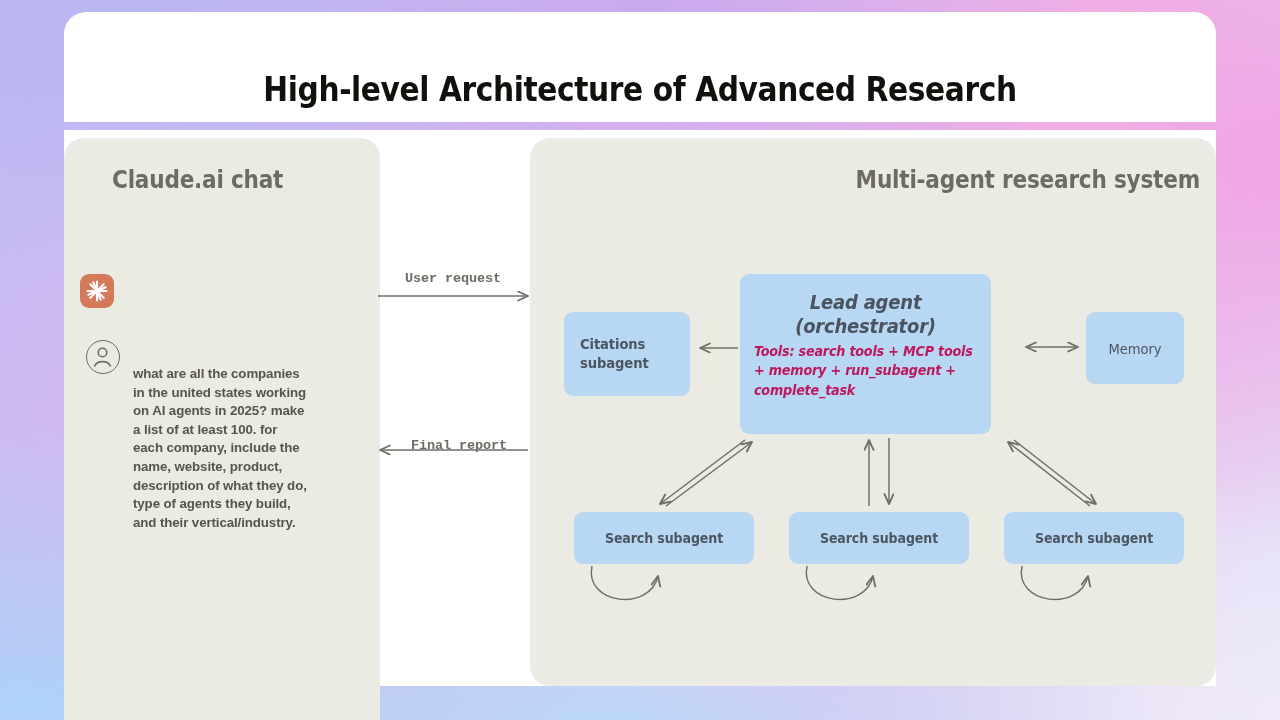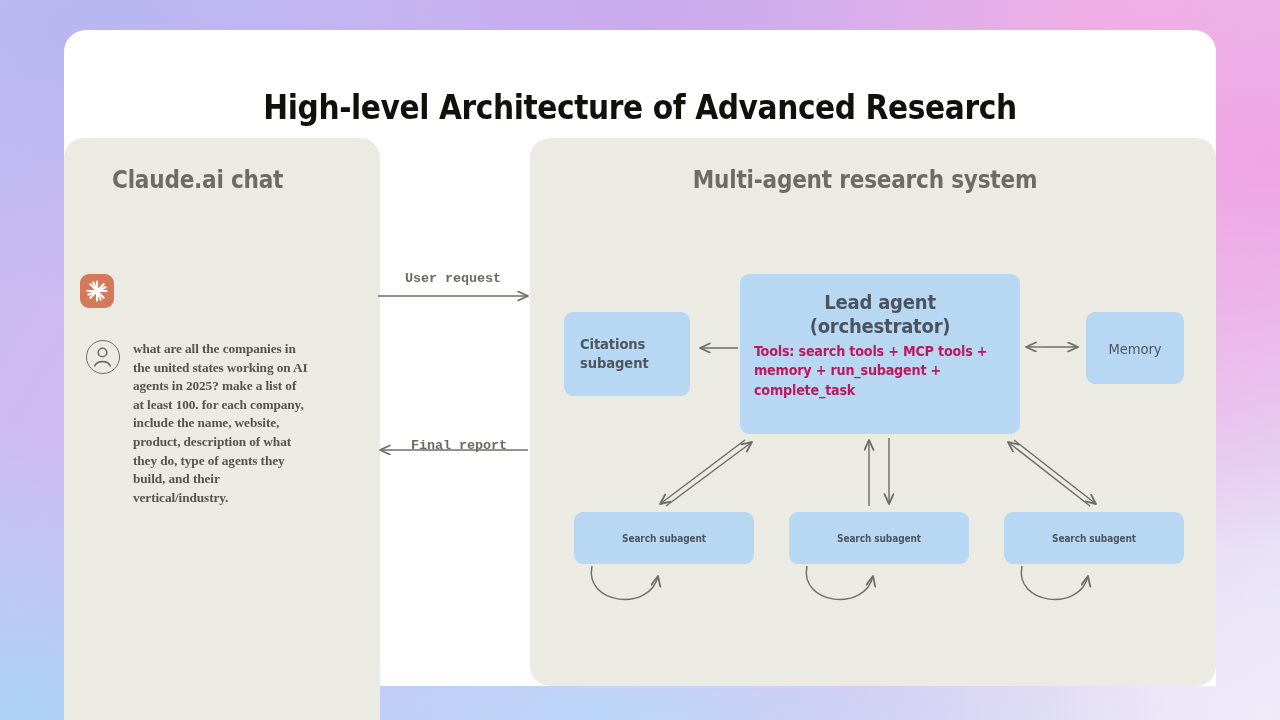--- a/index.html
+++ b/index.html
@@ -14,21 +14,21 @@
       radial-gradient(ellipse 62% 85% at 99% 22%, #efa5e4 0%, rgba(239,165,228,0) 64%),
       radial-gradient(ellipse 75% 60% at 2% 98%,  #aed2f8 0%, rgba(174,210,248,0) 66%),
       radial-gradient(ellipse 70% 55% at 48% 103%,#b8dcfb 0%, rgba(184,220,251,0) 62%),
       radial-gradient(ellipse 55% 60% at 100% 99%,#f0eaf8 0%, rgba(240,234,248,0) 60%),
       linear-gradient(120deg, #c3bdf4 0%, #dcb6ee 35%, #f2b6e6 65%, #dfe6fb 100%);
     position:relative;
   }
 
   
   .card {
-    position:absolute; left:64px; top:30px; width:1152px; height:110px;
+    position:absolute; left:64px; top:12px; width:1152px; height:110px;
     background:#ffffff; border-radius:22px 22px 0 0;padding-left:19px;
   }
   .card-title {
     position:absolute; left:0; right:0; top:58px;
     text-align:center; font-size:33px; font-weight:700;
     letter-spacing:-0.4px; color:#12100c;
     font-family:"DejaVu Sans Condensed","Liberation Sans", sans-serif;
   }
   .card-fill {
     position:absolute; left:64px; top:130px; width:1152px; height:556px;
@@ -37,21 +37,21 @@
 
   
   .panel {
     position:absolute; background:#ecebe3; border-radius:20px;
   }
   .panel-left  { left:64px;  top:138px; width:316px;  height:668px; }
   .panel-right { left:530px; top:138px; width:686px;  height:548px; }
 
   .panel-title {
     position:absolute; top:28px; left:0; right:16px;
-    text-align:center; font-size:24px; font-weight:700;
+    text-align:right; font-size:24px; font-weight:700;
     color:#6d6c64; letter-spacing:-0.2px;
     font-family:"DejaVu Sans Condensed","Liberation Sans", sans-serif;
   }
   .panel-left .panel-title { text-align:left; left:48px; right:auto; }
 
   
   .chat-greeting {
     position:absolute; left:80px; top:272px;
     display:flex; align-items:flex-start; gap:12px;
   }
@@ -70,43 +70,45 @@
     position:absolute; left:86px; top:340px;
     display:flex; align-items:flex-start; gap:13px;
   }
   .avatar {
     width:34px; height:34px; border-radius:50%;
     border:1.6px solid #6f6e66; flex:0 0 auto; position:relative;
   }
   .query-text {
     font-size:13.3px; font-weight:700; color:#55544d; line-height:1.40;
     width:176px; letter-spacing:-0.1px;
-    font-family:Liberation Serif, serif;
+    font-family:Liberation Sans, sans-serif;
+    margin-top:25px;
   }
 
   
   .flow-label {
     position:absolute; font-size:13.5px; font-weight:700; color:#6d6c64;
     letter-spacing:-0.1px;
     font-family:Liberation Mono, monospace;
   }
   .lbl-user  { left:405px; top:271px; }
   .lbl-final { left:411px; top:438px; }
 
   
   .nbox {
     position:absolute; background:#b7d7f2; border-radius:9px;
     display:flex; flex-direction:column; align-items:center;
     justify-content:center; color:#4d5560;
     font-family:"DejaVu Sans Condensed","Liberation Sans", sans-serif;
   }
   .box-lead {
-    left:740px; top:274px; width:280px; height:160px;
+    left:740px; top:274px; width:251px; height:160px;
     padding:16px 14px 14px;
     justify-content:flex-start;
+    font-style:italic;
   }
   .lead-title {
     font-size:20px; font-weight:700; line-height:1.22; text-align:center;
     color:#4a5360; letter-spacing:-0.2px;
   }
   .lead-tools {
     margin-top:3px; font-size:14.2px; font-weight:700; line-height:1.38;
     color:#be185d; letter-spacing:-0.2px;
   }
 
@@ -114,21 +116,21 @@
     left:564px; top:312px; width:126px; height:84px;
     align-items:flex-start; padding-left:16px;
     font-size:14.6px; font-weight:700; line-height:1.28; letter-spacing:-0.1px;
   }
   .box-memory {
     left:1086px; top:312px; width:98px; height:72px;
     font-size:14.6px; font-weight:400; letter-spacing:-0.1px;
   }
   .box-search {
     top:512px; width:180px; height:52px;
-    font-size:10px; font-weight:700; letter-spacing:-0.1px;
+    font-size:14px; font-weight:700; letter-spacing:-0.1px;
   }
   .search-1 { left:574px; }
   .search-2 { left:789px; }
   .search-3 { left:1004px; }
 
   svg.overlay {
     position:absolute; left:0; top:0; width:1280px; height:720px;
     pointer-events:none;
   }
 </style>

